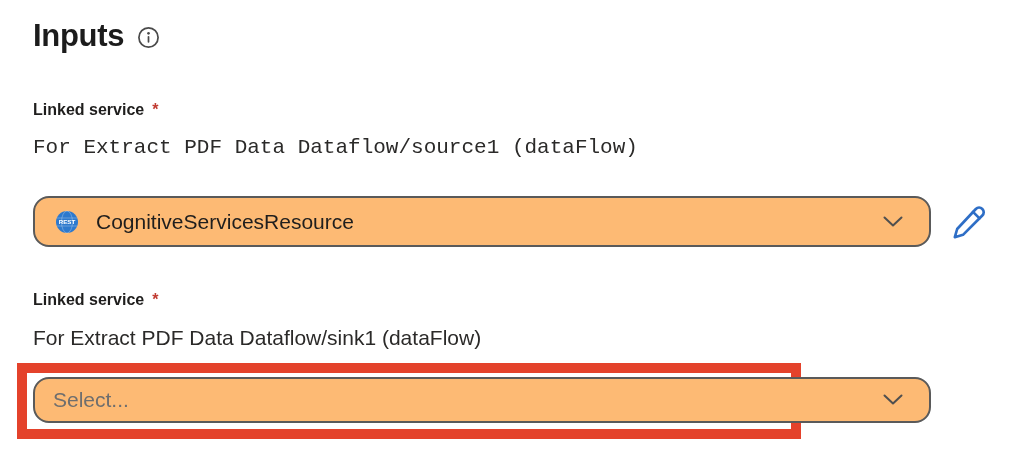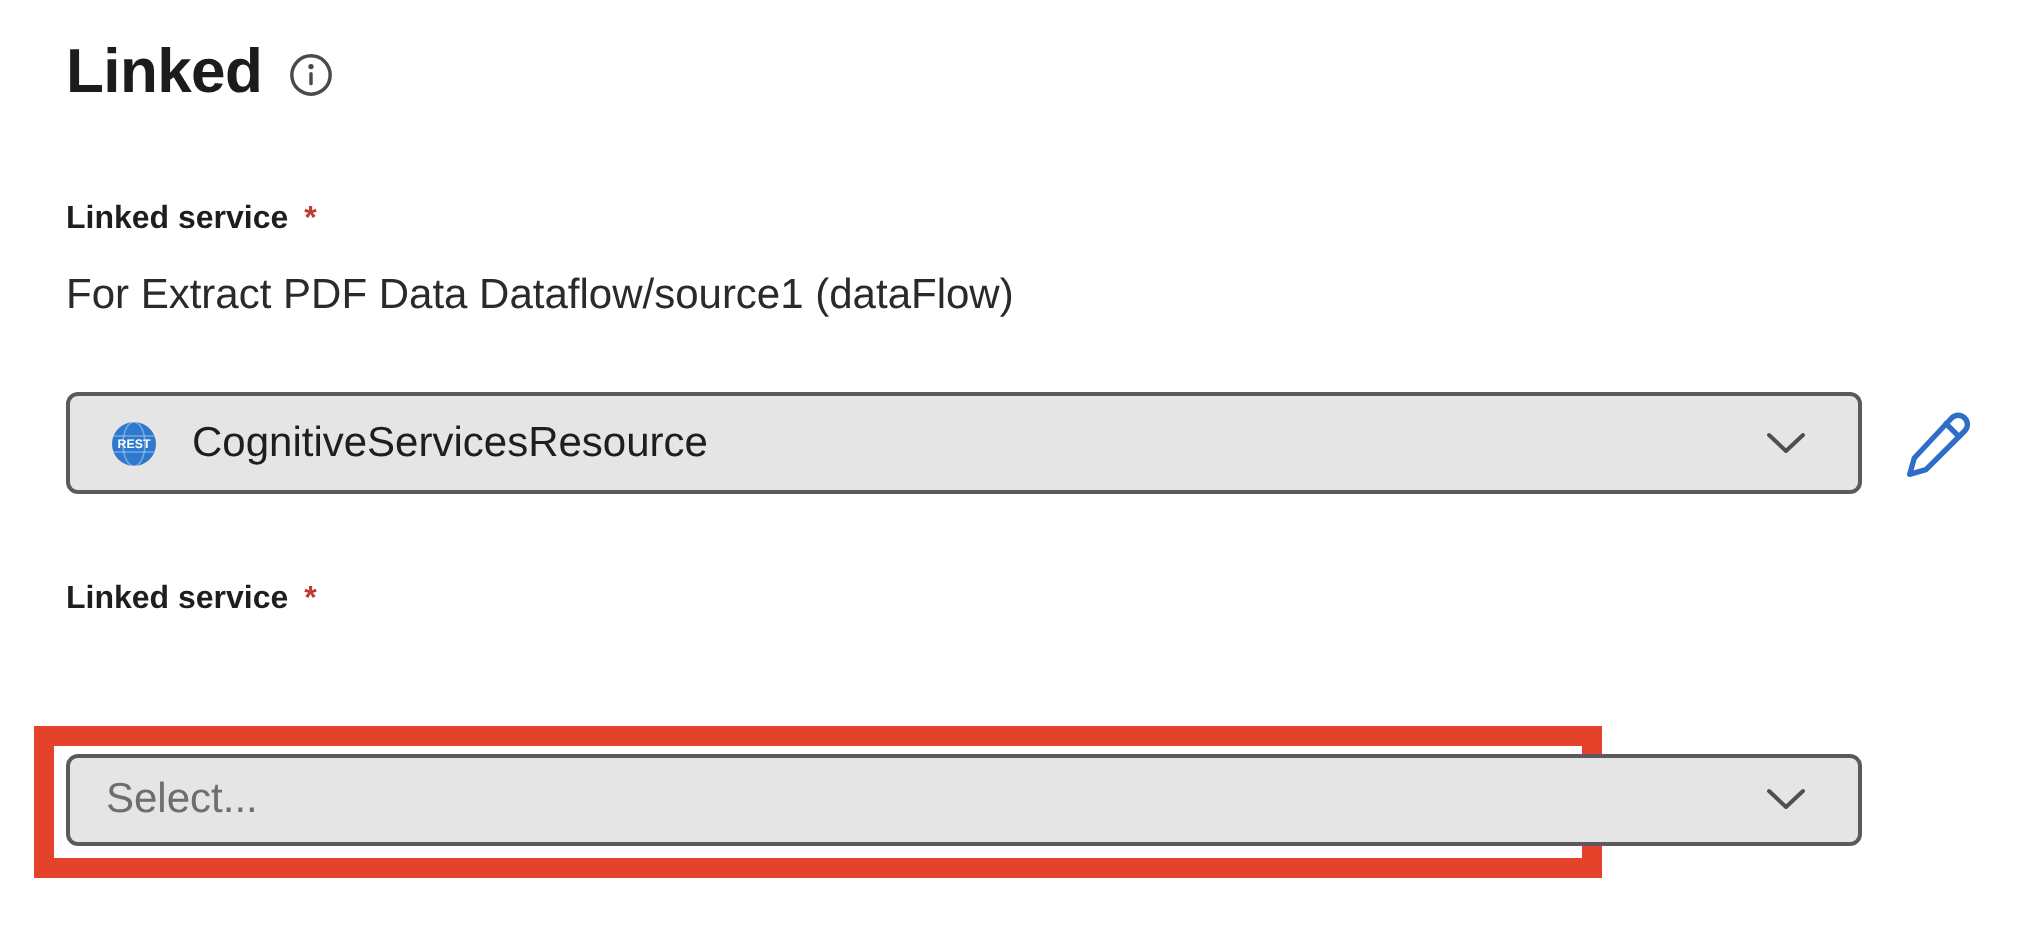--- a/index.html
+++ b/index.html
@@ -50,31 +50,31 @@
   .label-row.f2 { top: 286px; }
   .req { color: var(--required-red, #c13a31); font-weight: 700; }
 
   .desc {
     position: absolute;
     left: 33px;
     font-size: 21px;
     color: #2b2a29;
     line-height: 26px;
   }
-  .desc.f1 { top: 135px; }
+  .desc.f1 { top: 135px; font-family: Liberation Mono, monospace; }
   .desc.f2 { top: 325px; }
 
   
   .dropdown {
     box-sizing: border-box;
     display: flex;
     align-items: center;
     border: 2px solid var(--border-gray, #5a5a5a);
-    border-radius: 6px;
-    background: #e5e5e5;
+    border-radius: 16px;
+    background: #fdba74;
     cursor: pointer;
   }
   .dd1 {
     position: absolute;
     left: 33px;
     top: 196px;
     width: 898px;
     height: 51px;
     padding-left: 20px;
   }
@@ -131,21 +131,21 @@
     color: var(--placeholder-gray, #6e6e6e);
     white-space: nowrap;
   }
 </style>
 </head>
 <body>
 
 <div class="page">
 
   <div class="heading-row">
-    <h1 class="page-title">Linked</h1>
+    <h1 class="page-title">Inputs</h1>
     <span class="info-icon">
       <svg width="23" height="23" viewBox="0 0 24 24" aria-hidden="true">
         <circle cx="12" cy="12" r="10" fill="none" stroke="#4a4a4a" stroke-width="1.8"></circle>
         <circle cx="12" cy="7.6" r="1.4" fill="#4a4a4a"></circle>
         <rect x="11.1" y="10.4" width="1.8" height="7" rx="0.9" fill="#4a4a4a"></rect>
       </svg>
     </span>
   </div>
 
   <div class="label-row f1">
@@ -176,20 +176,21 @@
     <svg width="40" height="40" viewBox="0 0 24 24" aria-hidden="true" fill="none" stroke="currentColor" stroke-width="1.6" stroke-linecap="round" stroke-linejoin="round">
       <path d="M4.9 15.6 L3.5 20.5 L8.4 19.1 L20 7.5 C21.1 6.4 21.1 4.7 20 3.6 C18.9 2.5 17.2 2.5 16.1 3.6 Z"></path>
       <path d="M14.4 5.3 L18.3 9.2"></path>
     </svg>
   </button>
 
   <div class="label-row f2">
     <span>Linked service</span>
     <span class="req">*</span>
   </div>
+  <div class="desc f2">For Extract PDF Data Dataflow/sink1 (dataFlow)</div>
 
   <div class="highlight-box">
     <div class="dropdown dd2">
       <span class="dd-placeholder">Select...</span>
       <span class="chevron">
         <svg width="20" height="12" viewBox="0 0 20 12" aria-hidden="true">
           <path d="M1.5 1.5 L10 9.5 L18.5 1.5" fill="none" stroke="#4f4f4f" stroke-width="2" stroke-linecap="round" stroke-linejoin="round"></path>
         </svg>
       </span>
     </div>

